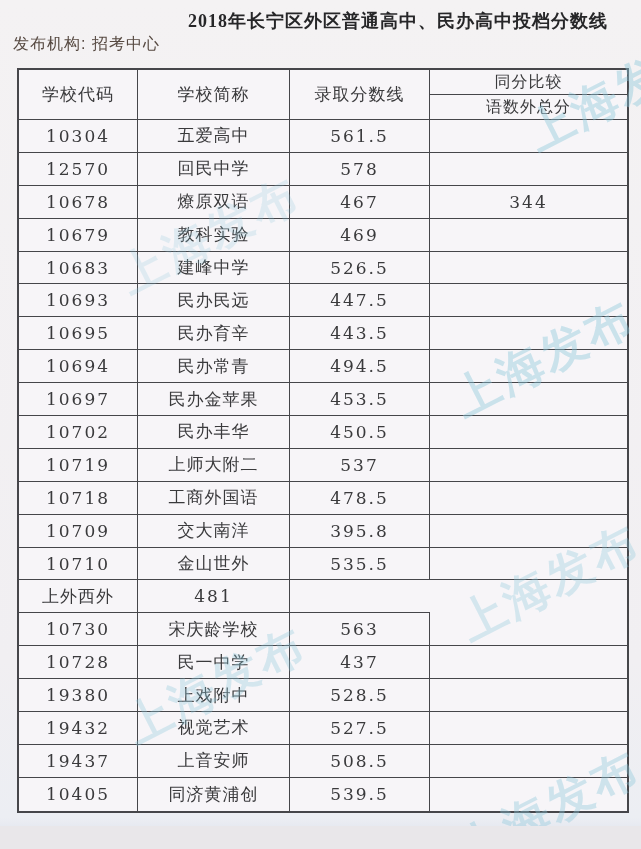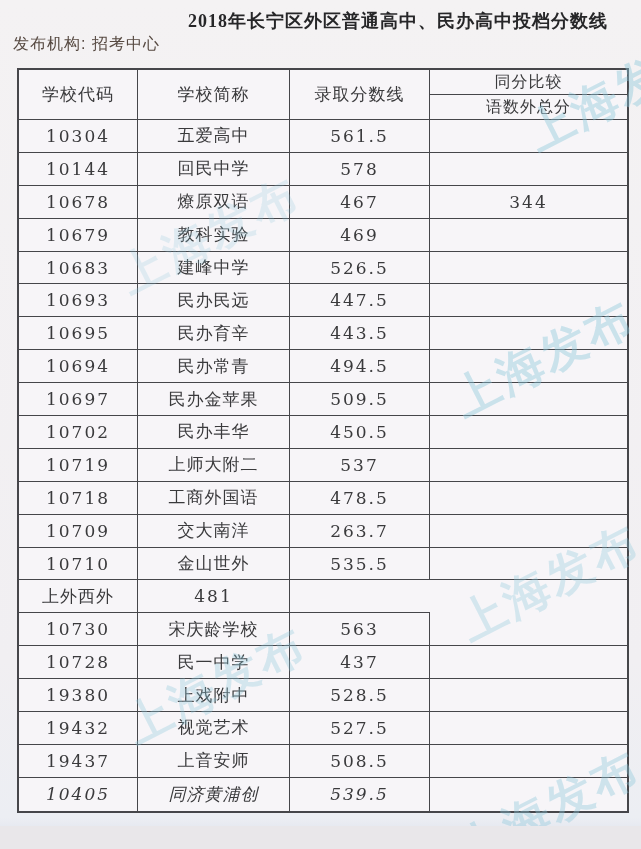--- a/index.html
+++ b/index.html
@@ -37,21 +37,21 @@
   .tr{height:32.9px;}
   .th,.td{
     border-right:1.5px solid #46464a;
     border-bottom:1.5px solid #46464a;
     display:flex;align-items:center;justify-content:center;
     color:#3a3a3c;font-size:17px;letter-spacing:1px;
     overflow:hidden;white-space:nowrap;
   }
   .th{font-size:17px;}
   .thead > .th:last-child,.tr > .td:last-child{border-right:none;}
-  .tr:last-child .td{border-bottom:none;font-style:italic;}
+  .tr:last-child .td{border-bottom:none;}
   .th.split{flex-direction:column;padding:0;align-items:stretch;text-align:right;}
   .tie-top,.tie-bottom{
     flex:1;display:flex;align-items:center;justify-content:center;
     font-size:16px;color:#3a3a3c;
   }
   .tie-top{border-bottom:1.5px solid #46464a;}
   .td.num{font-family:"DejaVu Serif","Liberation Serif",serif;letter-spacing:2px;}
   .wm{
     position:absolute;z-index:5;pointer-events:none;
     font-size:46px;font-weight:bold;white-space:nowrap;
@@ -79,21 +79,21 @@
       </div>
     </div>
     <div class="tbody">
         <div class="tr">
     <div class="td num">10304</div>
     <div class="td">五爱高中</div>
     <div class="td num">561.5</div>
     <div class="td num"></div>
   </div>
         <div class="tr">
-    <div class="td num">10144</div>
+    <div class="td num">12570</div>
     <div class="td">回民中学</div>
     <div class="td num">578</div>
     <div class="td num"></div>
   </div>
         <div class="tr">
     <div class="td num">10678</div>
     <div class="td">燎原双语</div>
     <div class="td num">467</div>
     <div class="td num">344</div>
   </div>
@@ -123,21 +123,21 @@
   </div>
         <div class="tr">
     <div class="td num">10694</div>
     <div class="td">民办常青</div>
     <div class="td num">494.5</div>
     <div class="td num"></div>
   </div>
         <div class="tr">
     <div class="td num">10697</div>
     <div class="td">民办金苹果</div>
-    <div class="td num">509.5</div>
+    <div class="td num">453.5</div>
     <div class="td num"></div>
   </div>
         <div class="tr">
     <div class="td num">10702</div>
     <div class="td">民办丰华</div>
     <div class="td num">450.5</div>
     <div class="td num"></div>
   </div>
         <div class="tr">
     <div class="td num">10719</div>
@@ -147,21 +147,21 @@
   </div>
         <div class="tr">
     <div class="td num">10718</div>
     <div class="td">工商外国语</div>
     <div class="td num">478.5</div>
     <div class="td num"></div>
   </div>
         <div class="tr">
     <div class="td num">10709</div>
     <div class="td">交大南洋</div>
-    <div class="td num">263.7</div>
+    <div class="td num">395.8</div>
     <div class="td num"></div>
   </div>
         <div class="tr">
     <div class="td num">10710</div>
     <div class="td">金山世外</div>
     <div class="td num">535.5</div>
     <div class="td num"></div>
   </div>
         <div class="tr">
     <div class="td">上外西外</div>

